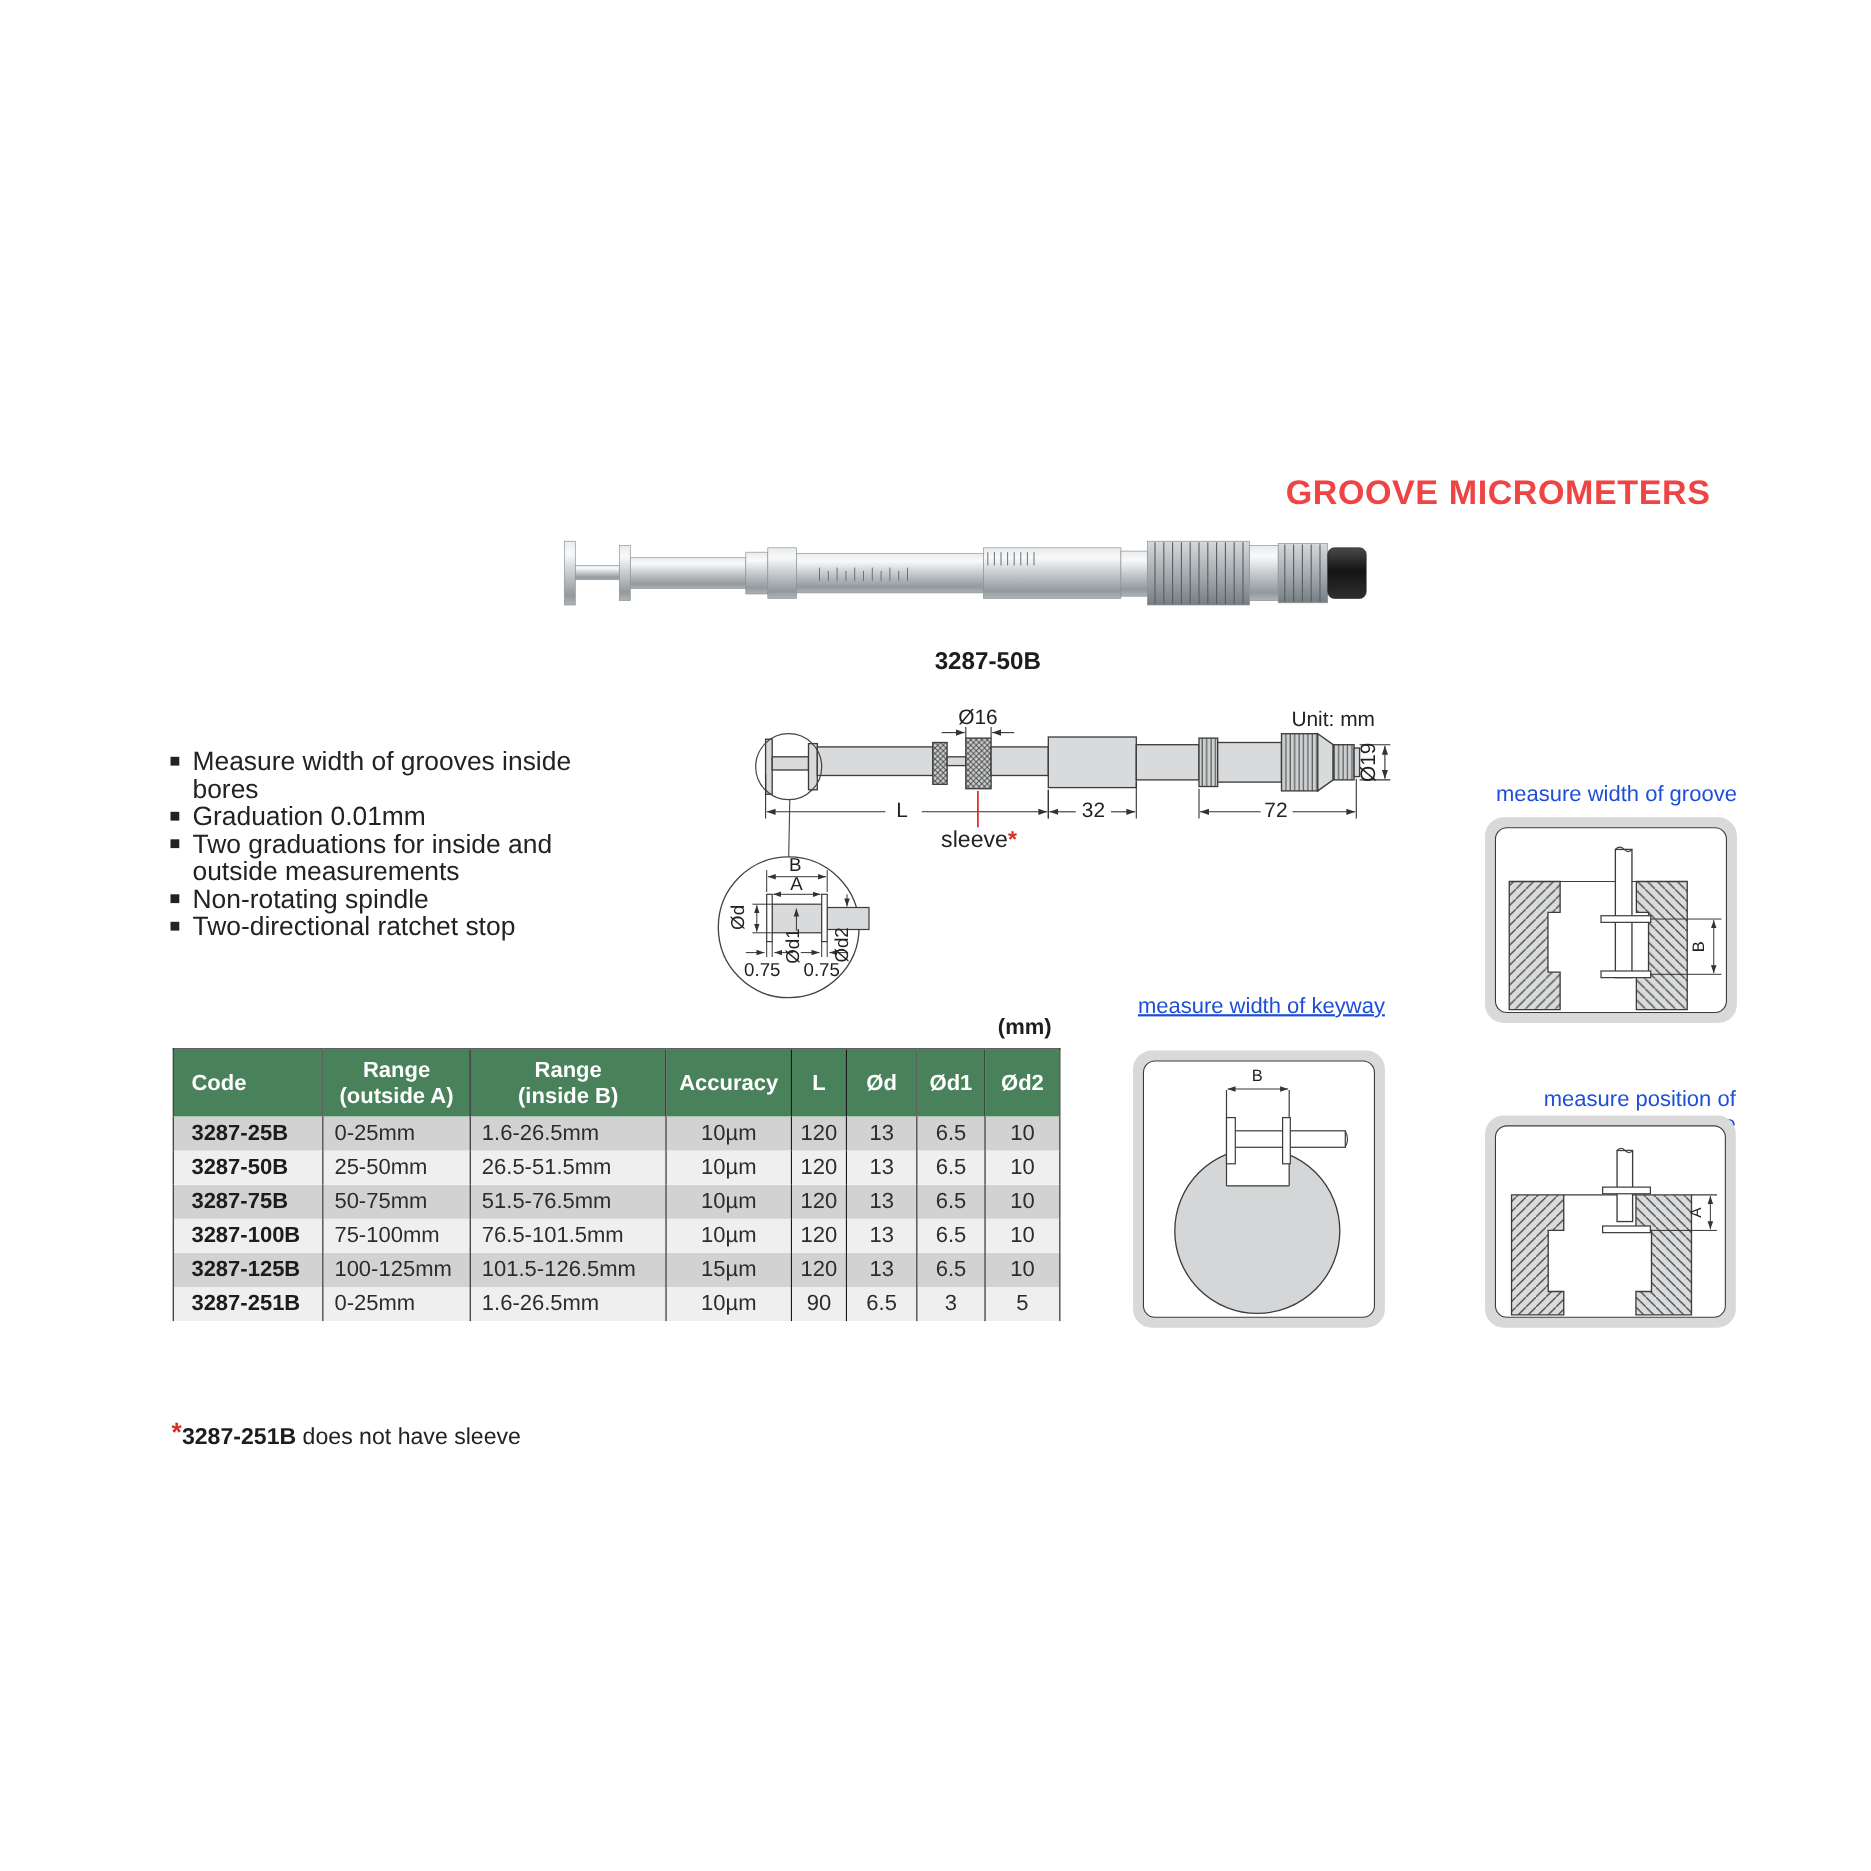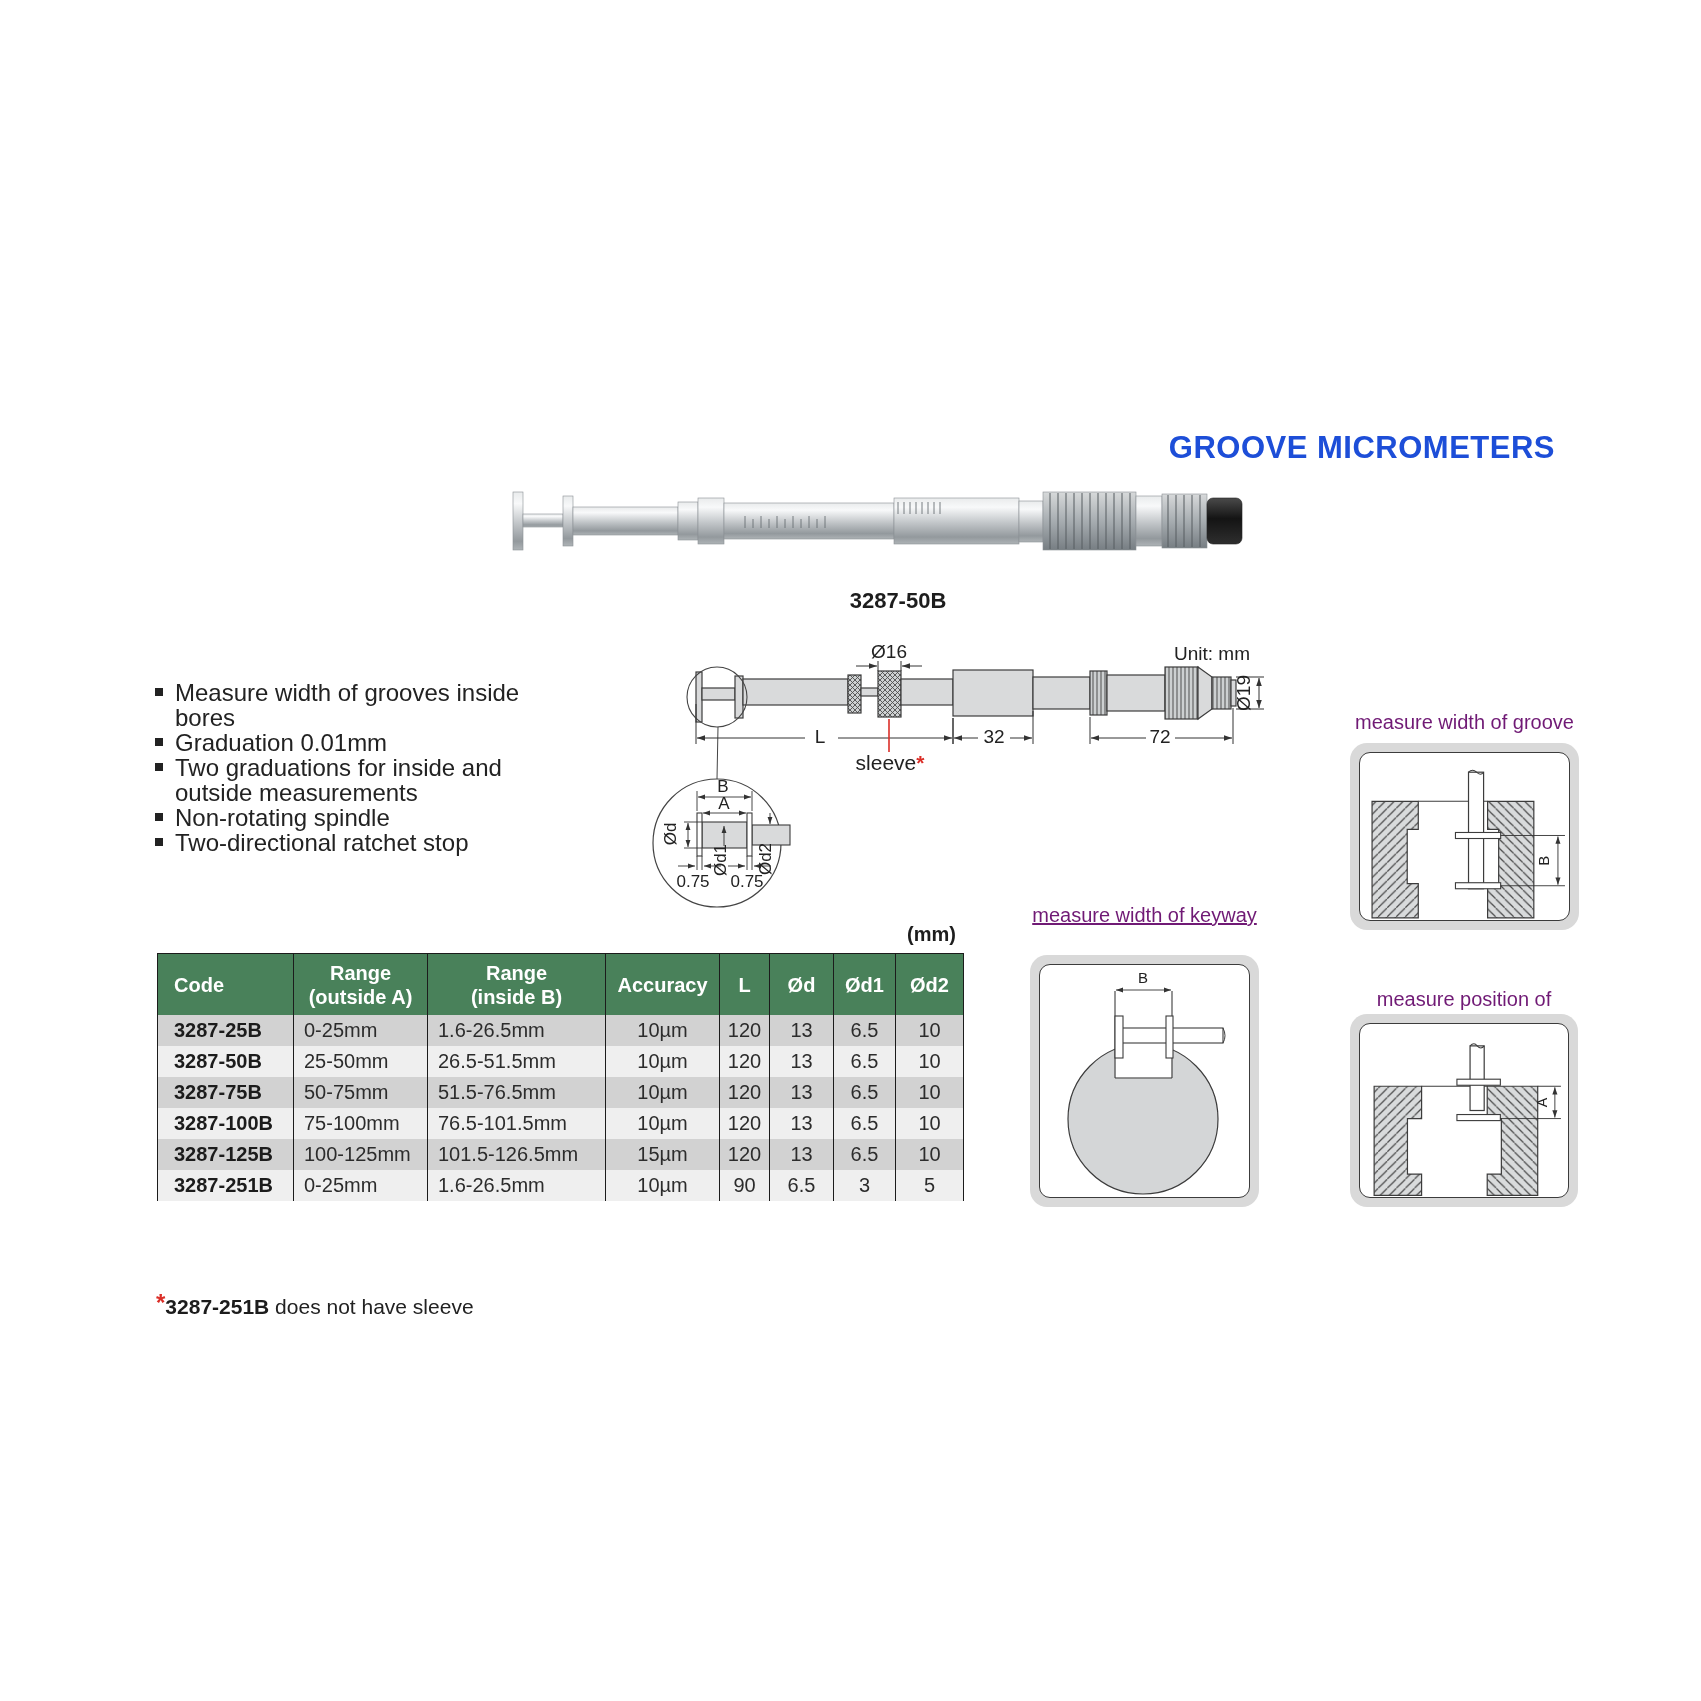--- a/index.html
+++ b/index.html
@@ -1,20 +1,20 @@
 <!DOCTYPE html>
 <html><head>
 <meta charset="utf-8">
 <style>
   html,body{margin:0;padding:0;background:#fff;}
   .page{position:relative;width:1701px;height:1701px;background:#ffffff;overflow:hidden;
         font-family:"Liberation Sans", sans-serif;color:#2b2b2b;}
   .abs{position:absolute;}
   
-  .page-title{position:absolute;top:430px;right:146px;font-size:31px;font-weight:bold;color:#1d4ed8;letter-spacing:0.5px;}
+  .page-title{position:absolute;top:430px;right:146px;font-size:31px;font-weight:bold;color:#ef4444;letter-spacing:0.5px;}
   
   .photo-label{position:absolute;top:588px;left:798px;width:200px;text-align:center;font-size:22px;font-weight:bold;color:#1d1d1d;}
   
   .features{position:absolute;left:155px;top:680px;width:405px;list-style:none;margin:0;padding:0;}
   .features li{display:flex;font-size:24px;line-height:25px;color:#222;}
   .features .sq{flex:0 0 8px;width:8px;height:8px;background:#222;margin:8px 12px 0 0;}
   
   .mm-note{position:absolute;top:923px;right:745px;font-size:20px;font-weight:bold;color:#1d1d1d;}
   
   table.spec{position:absolute;left:157px;top:953px;width:806px;border-collapse:collapse;table-layout:fixed;
@@ -28,21 +28,21 @@
   table.spec tbody tr:nth-child(odd) td{background:#d2d2d2;}
   table.spec tbody tr:nth-child(even) td{background:#efefef;}
   table.spec td.code{font-weight:bold;color:#1c1c1c;padding-left:16px;}
   table.spec td.rng{padding-left:10px;}
   table.spec td.ctr{text-align:center;}
   
   .footnote{position:absolute;left:156px;top:1292px;font-size:21px;color:#222;}
   .footnote .star{color:#db2e27;font-weight:bold;font-size:24px;position:relative;top:-3px;}
   .footnote .code{font-weight:bold;color:#1c1c1c;}
   
-  .illus-title{position:absolute;font-size:20px;color:#701a75;text-align:center;}
+  .illus-title{position:absolute;font-size:20px;color:#1d4ed8;text-align:right;}
   .illus-box{position:absolute;background:#d9d9d9;border-radius:17px;padding:9px;box-sizing:border-box;}
   .illus-inner{width:100%;height:100%;background:#fff;border:1.7px solid #3c3c3c;border-radius:11px;box-sizing:border-box;overflow:hidden;}
   .illus-inner svg{display:block;width:100%;height:100%;}
   svg text{font-family:"Liberation Sans", sans-serif;}
 </style>
 </head>
 <body>
 
 <div class="page">
 

